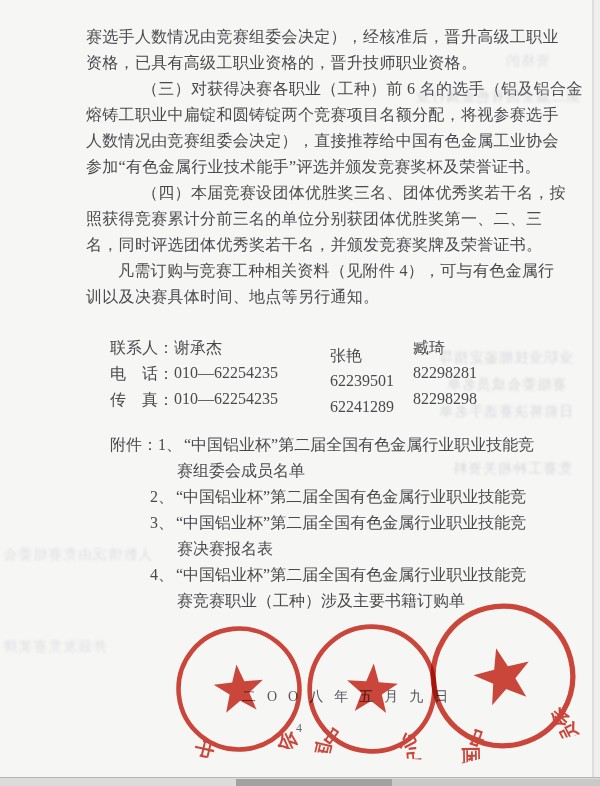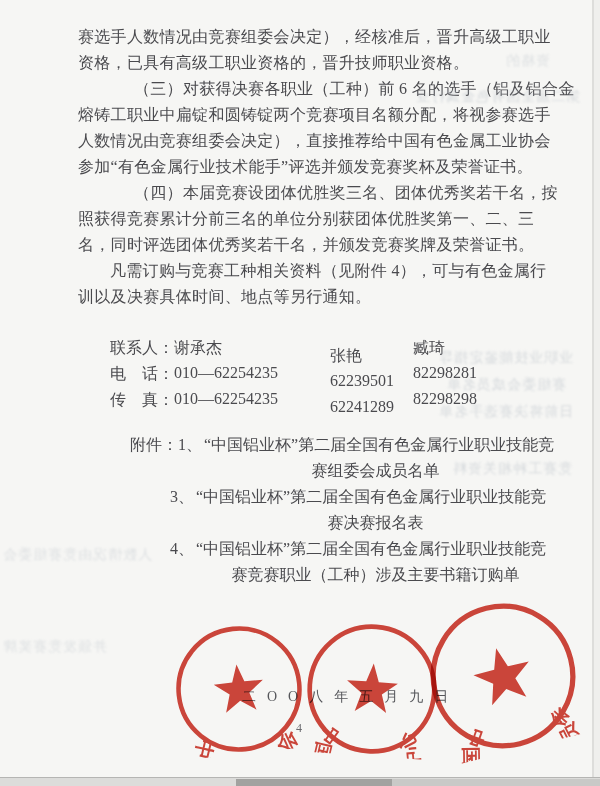--- a/index.html
+++ b/index.html
@@ -4,36 +4,36 @@
 <style>
   html,body{margin:0;padding:0;background:#e9e9e7;}
   .page{
     position:relative;width:600px;height:786px;overflow:hidden;
     background:var(--paper,#f6f6f4);
     color:var(--ink,#4a4a4e);
     font-family:"Liberation Serif","DejaVu Serif",serif;
   }
   
   .body-text{position:absolute;left:78px;top:24px;width:470px;font-size:16px;line-height:26px;letter-spacing:.3px;}
-  .line{white-space:nowrap;height:26px;}
+  .line{white-space:nowrap;height:26px;margin-left:8px;}
   .line.ind-lg{text-indent:56px;}
   .line.ind{text-indent:32px;}
   
   .contact{position:absolute;left:110px;top:338px;font-size:16px;}
   .c-row{position:relative;height:26px;}
   .c-row span{position:absolute;white-space:nowrap;top:0;}
   .c-label{left:0;}
   .c-v1{left:64px;}
   .c-v2{left:220px;margin-top:8px;}
   .c-v3{left:303px;}
   
   .attachments{position:absolute;left:110px;top:432px;font-size:16px;line-height:26px;}
-  .a-row{white-space:nowrap;height:26px;margin-left:20px;}
+  .a-row{white-space:nowrap;height:26px;}
   .a-row.item{padding-left:40px;}
-  .a-row.cont{padding-left:67px;text-align:center;}
+  .a-row.cont{padding-left:67px;}
   .a-num{padding-right:2px;}
   
   .date-line{position:absolute;left:242px;top:688px;font-size:14px;letter-spacing:11px;white-space:nowrap;color:#55565a;z-index:1;}
   .page-number{position:absolute;left:296px;top:721px;font-size:12px;color:#6a6a6e;}
   
   .stamp{position:absolute;mix-blend-mode:multiply;opacity:.92;z-index:2;}
   .stamp circle{fill:none;stroke:var(--stamp-red,#ce372b);stroke-width:7;}
   .stamp polygon{fill:var(--stamp-red,#ce372b);}
   .stamp text{fill:var(--stamp-red,#ce372b);font-weight:bold;font-family:"Liberation Serif","DejaVu Serif",serif;}
   #stamp1{left:174px;top:624px;transform:rotate(-6deg);}
@@ -96,20 +96,23 @@
       <span class="c-v3">82298298</span>
     </div>
   </div>
 
   <div class="attachments">
     <div class="a-row">
       <span class="a-label">附件：</span><span class="a-num">1、</span><span>“中国铝业杯”第二届全国有色金属行业职业技能竞</span>
     </div>
     <div class="a-row cont">赛组委会成员名单</div>
     <div class="a-row item">
+      <span class="a-num">2、</span><span>“中国铝业杯”第二届全国有色金属行业职业技能竞</span>
+    </div>
+    <div class="a-row item">
       <span class="a-num">3、</span><span>“中国铝业杯”第二届全国有色金属行业职业技能竞</span>
     </div>
     <div class="a-row cont">赛决赛报名表</div>
     <div class="a-row item">
       <span class="a-num">4、</span><span>“中国铝业杯”第二届全国有色金属行业职业技能竞</span>
     </div>
     <div class="a-row cont">赛竞赛职业（工种）涉及主要书籍订购单</div>
   </div>
 
   <div class="date-line">二OO八年五月九日</div>

